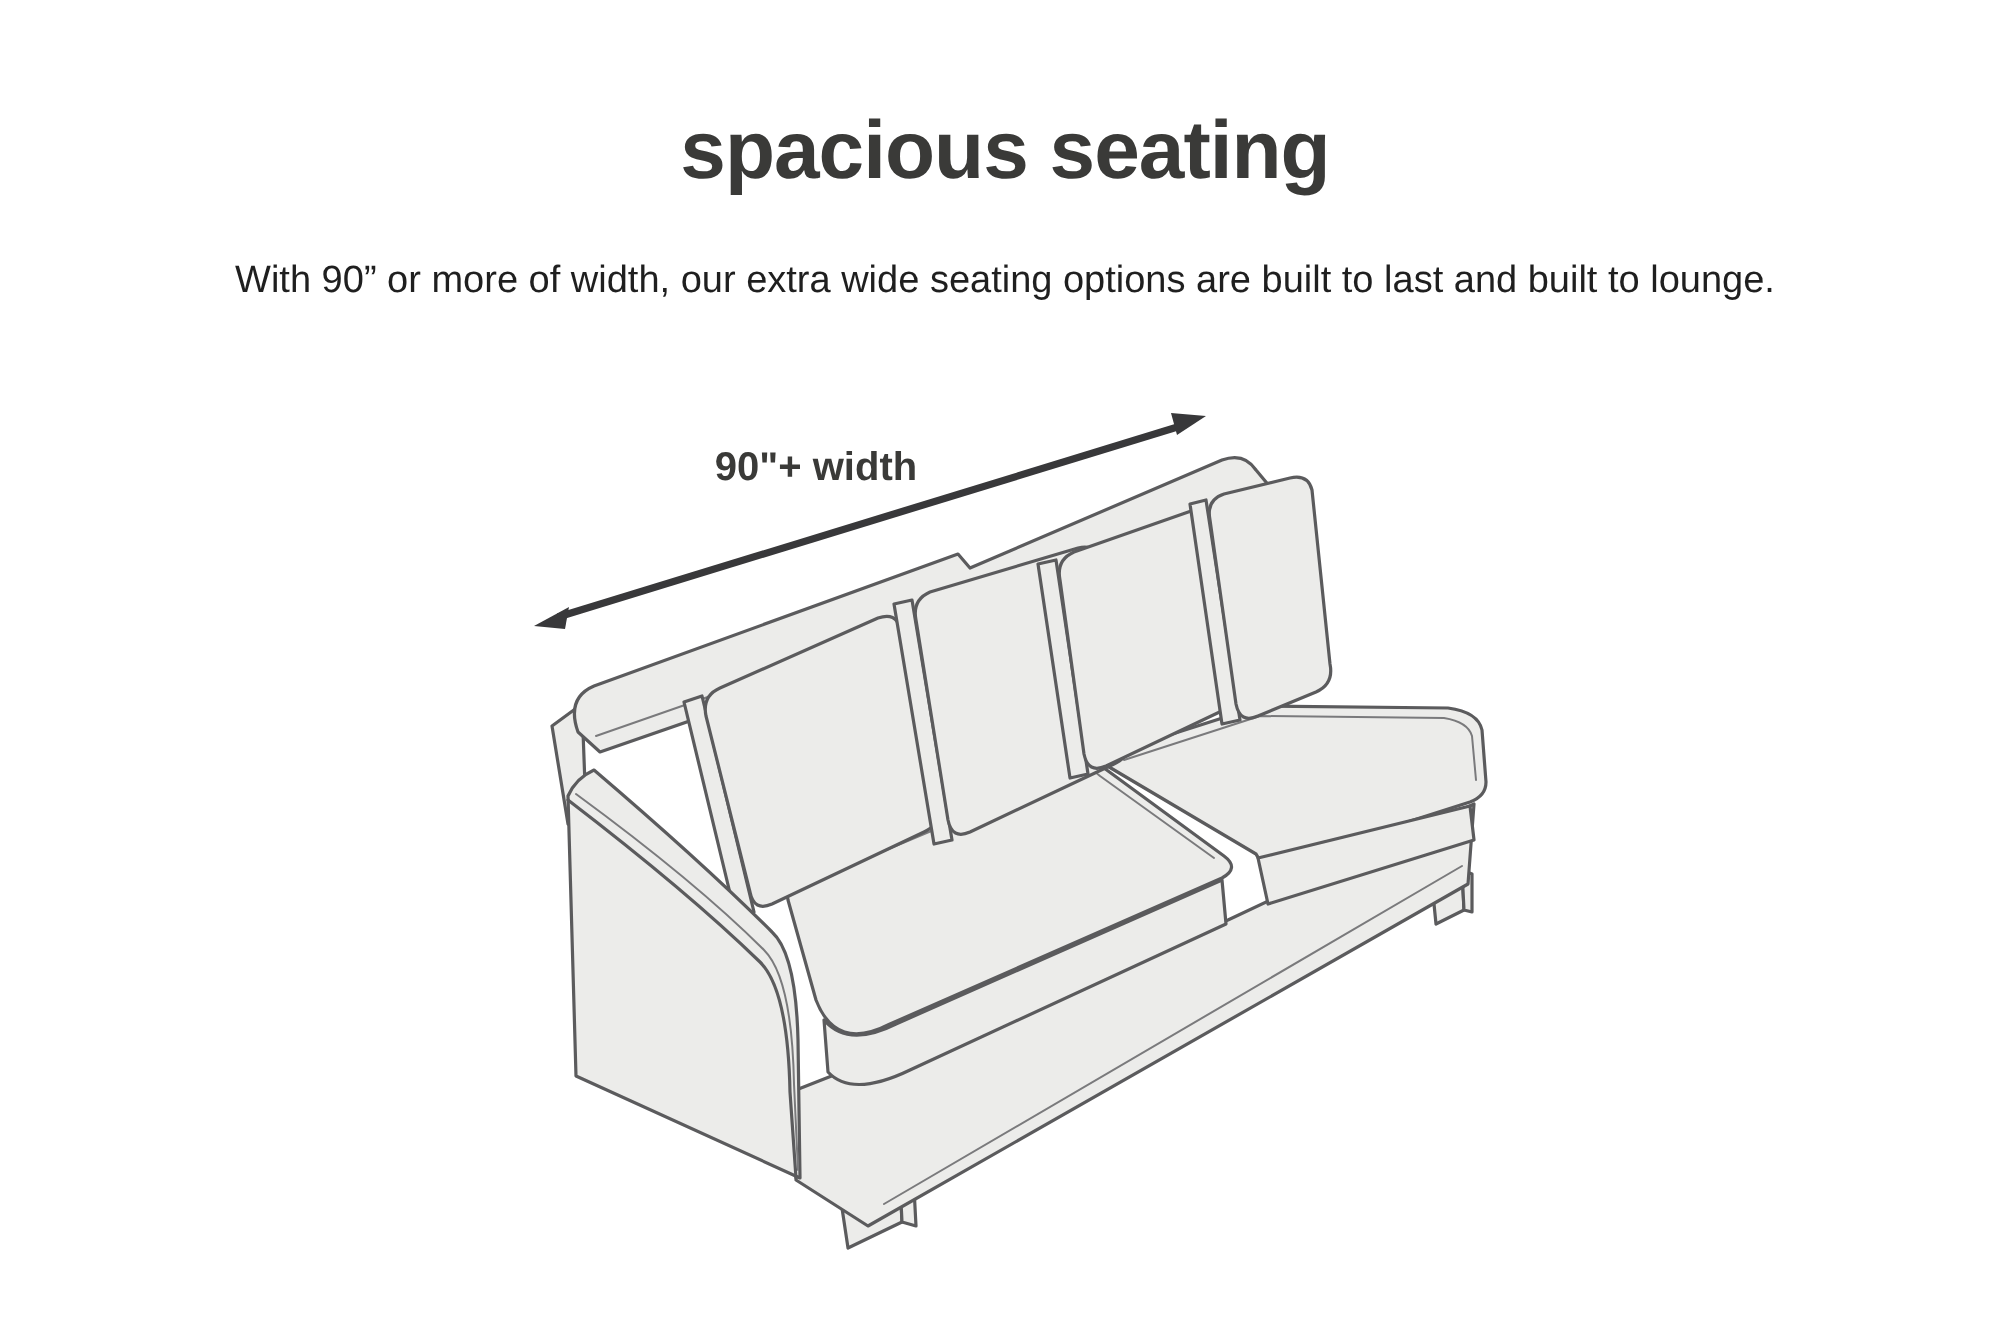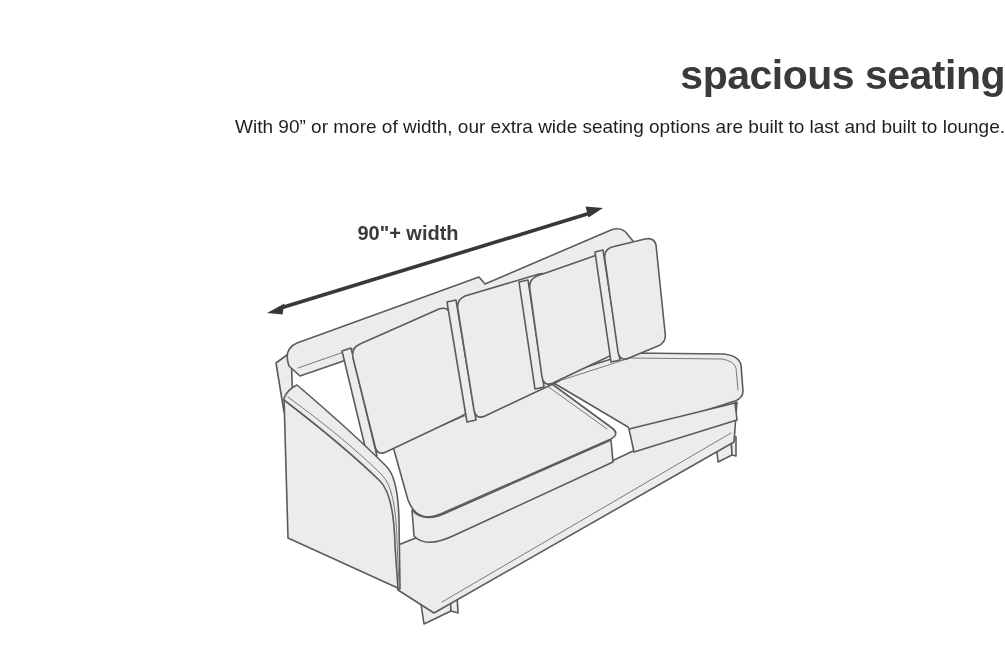--- a/index.html
+++ b/index.html
@@ -11,26 +11,26 @@
     --art-fill:#ececea;
     --arrow:#38383a;
   }
   *{margin:0;padding:0;box-sizing:border-box}
   html,body{background:var(--bg);}
   .stage{
     position:relative;width:1005px;height:671px;margin:0 auto;overflow:hidden;
     background:var(--bg);
     font-family:"Liberation Sans","DejaVu Sans",sans-serif;
   }
-  .header{position:absolute;top:52px;left:0;width:100%;text-align:right;}
+  .header{position:absolute;top:52px;left:0;width:100%;text-align:center;}
   .title{
     font-size:41px;font-weight:700;letter-spacing:-0.5px;
     color:var(--text-primary);line-height:46px;
   }
-  .desc{margin-top:16px;font-size:19px;line-height:26px;color:var(--text-body);}
+  .desc{margin-top:30px;font-size:19px;line-height:26px;color:var(--text-body);}
   .artwork{position:absolute;top:0;left:0;}
   .ln{fill:var(--art-fill);stroke:var(--art-stroke);stroke-width:1.6;stroke-linejoin:round;stroke-linecap:round;}
   .ln-open{fill:none;stroke:var(--art-stroke);stroke-width:1.6;stroke-linejoin:round;stroke-linecap:round;}
   .pip{fill:none;stroke:var(--art-stroke-thin);stroke-width:1;stroke-linejoin:round;stroke-linecap:round;}
   .dim-line{stroke:var(--arrow);stroke-width:3.6;}
   .dim-head{fill:var(--arrow);}
   .dim-label{
     font-family:"Liberation Sans","DejaVu Sans",sans-serif;
     font-size:20px;font-weight:700;fill:var(--text-primary);
   }

